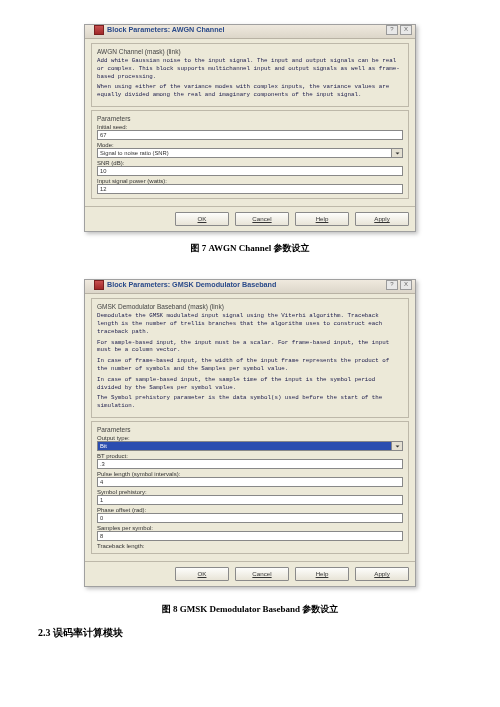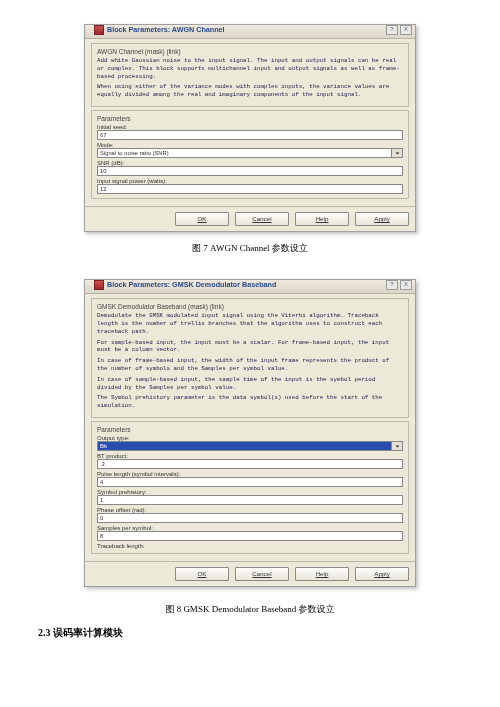--- a/index.html
+++ b/index.html
@@ -141,21 +141,21 @@
     font-size: 6.2px;
     line-height: 11px;
     text-align: center;
     border-radius: 1px;
     padding: 0 6px;
   }
   .btn .ul { text-decoration: underline; }
   .caption {
     text-align: center;
     font-size: 9px;
-    font-weight: normal;
+    font-weight: bold;
     margin: 10px 0 10px 0;
     color: #000;
     font-family: "SimSun", "Times New Roman", serif;
   }
   .section-head {
     font-size: 10px;
     font-weight: bold;
     margin-top: 10px;
     color: #000;
     font-family: "SimHei", "SimSun", serif;

